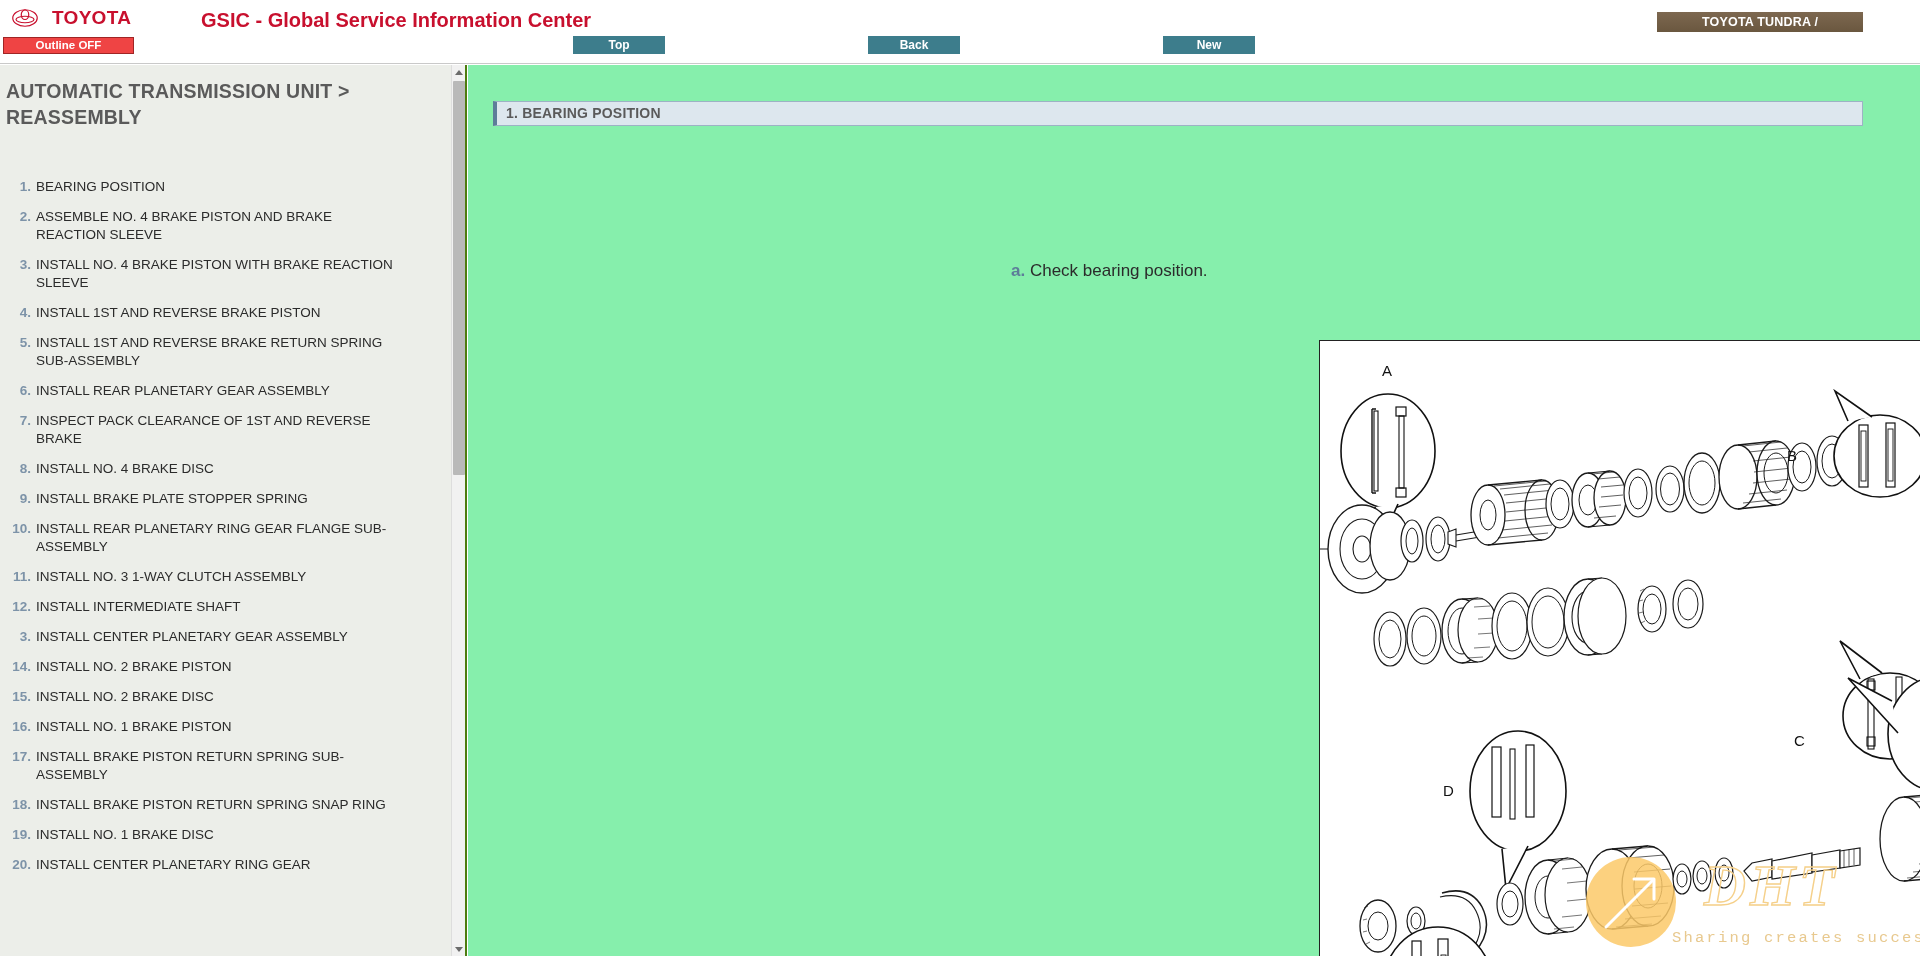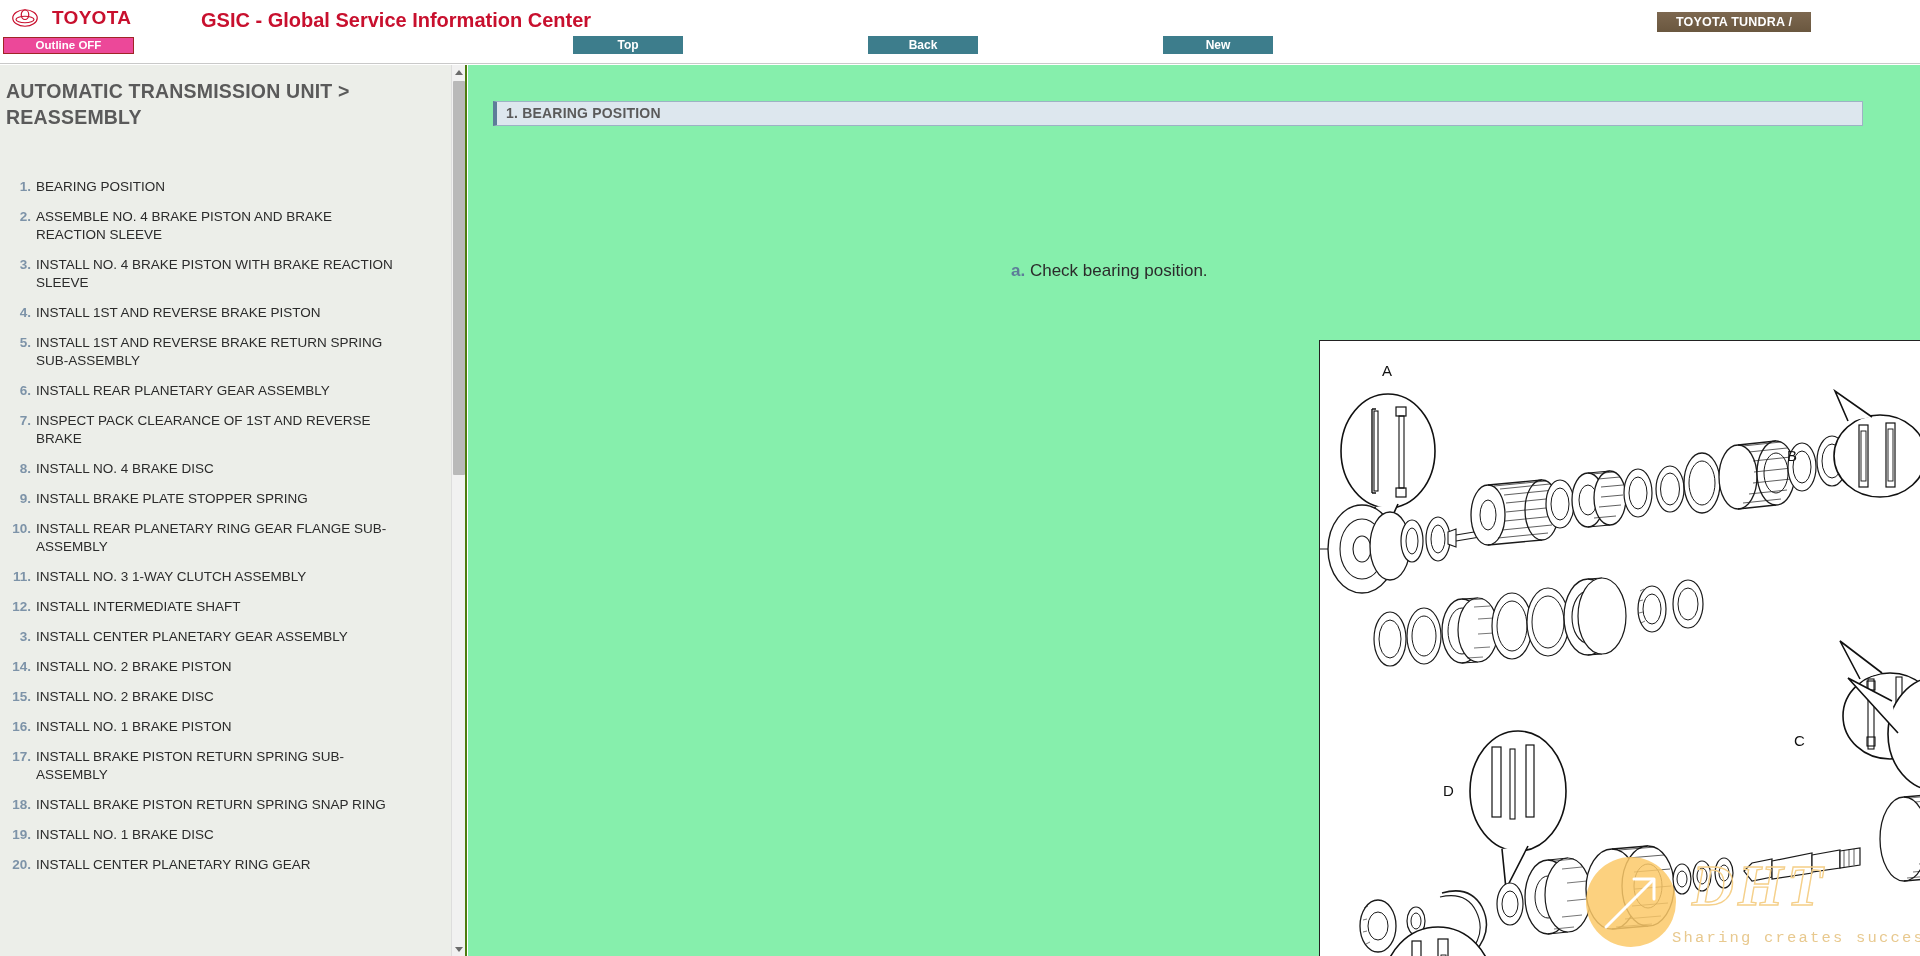--- a/index.html
+++ b/index.html
@@ -23,46 +23,46 @@
     display: flex; align-items: center; gap: 14px;
   }
   .toyota-mark { width: 26px; height: 18px; display: block; }
   .toyota-word {
     color: #c8102e; font-weight: bold; font-size: 19px;
     letter-spacing: 0.3px; line-height: 1;
   }
   .outline-btn {
     position: absolute; left: 3px; top: 37px;
     width: 131px; height: 17px;
-    background: #ec4899;
+    background: #ef4444;
     border: 1px solid #a02525;
     color: #ffffff;
     font-size: 11.5px; font-weight: bold;
     text-align: center; line-height: 15px;
     cursor: pointer;
   }
   .gsic-title {
     position: absolute; left: 201px; top: 9px;
     color: #c8102e; font-weight: bold; font-size: 20px;
     white-space: nowrap;
   }
   .navbtn {
     position: absolute; top: 36px;
-    height: 18px; width: 110px;
+    height: 18px; width: 92px;
     background: #3d7d8c;
     color: #ffffff; font-size: 12px; font-weight: bold;
     text-align: center; line-height: 18px;
     cursor: pointer;
   }
   .navbtn.top  { left: 573px; }
   .navbtn.back { left: 868px; text-align: center; }
   .navbtn.new  { left: 1163px; }
   .vehicle-badge {
     position: absolute; left: 1657px; top: 12px;
-    width: 154px; height: 20px;
+    width: 206px; height: 20px;
     background: linear-gradient(to bottom, #7d6850, #6a573f);
     color: #ffffff; font-weight: bold; font-size: 12.5px;
     text-align: center; line-height: 20px;
     letter-spacing: 0.2px;
     overflow: hidden; white-space: nowrap;
     cursor: pointer;
   }
 
   
   .sidebar {
@@ -172,21 +172,21 @@
   .wm-circle {
     position: absolute; left: 18px; top: 2px;
     width: 90px; height: 90px; border-radius: 50%;
     background: #fbc969; opacity: 0.85;
   }
   .wm-arrow {
     position: absolute; left: 18px; top: 2px;
     width: 90px; height: 90px;
   }
   .wm-dht {
-    position: absolute; left: 124px; top: 0px;
+    position: absolute; left: 136px; top: 0px;
     font-family: "Liberation Serif", serif;
     font-size: 58px; font-weight: bold; font-style: italic;
     color: transparent;
     -webkit-text-stroke: 1.4px #f5d08a;
     letter-spacing: 4px;
     line-height: 62px;
   }
   .wm-tag {
     position: absolute; left: 104px; top: 74px;
     font-family: "Liberation Mono", monospace;

